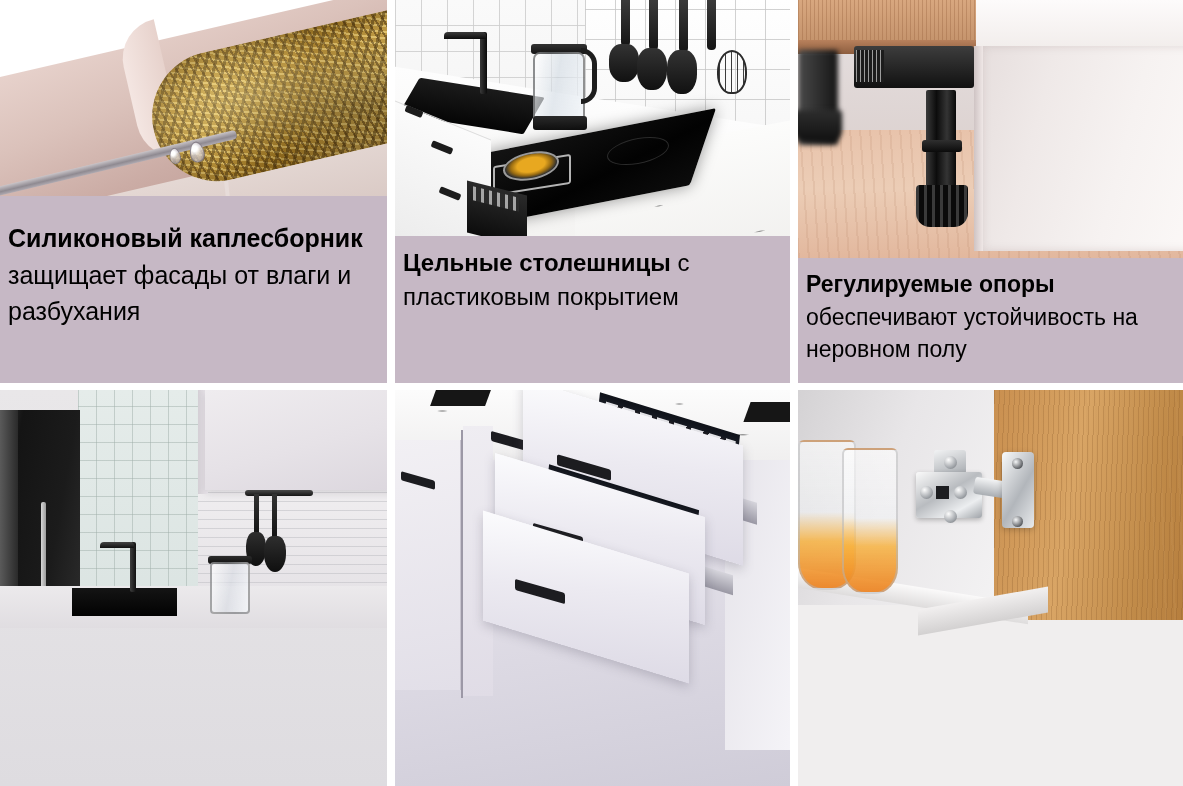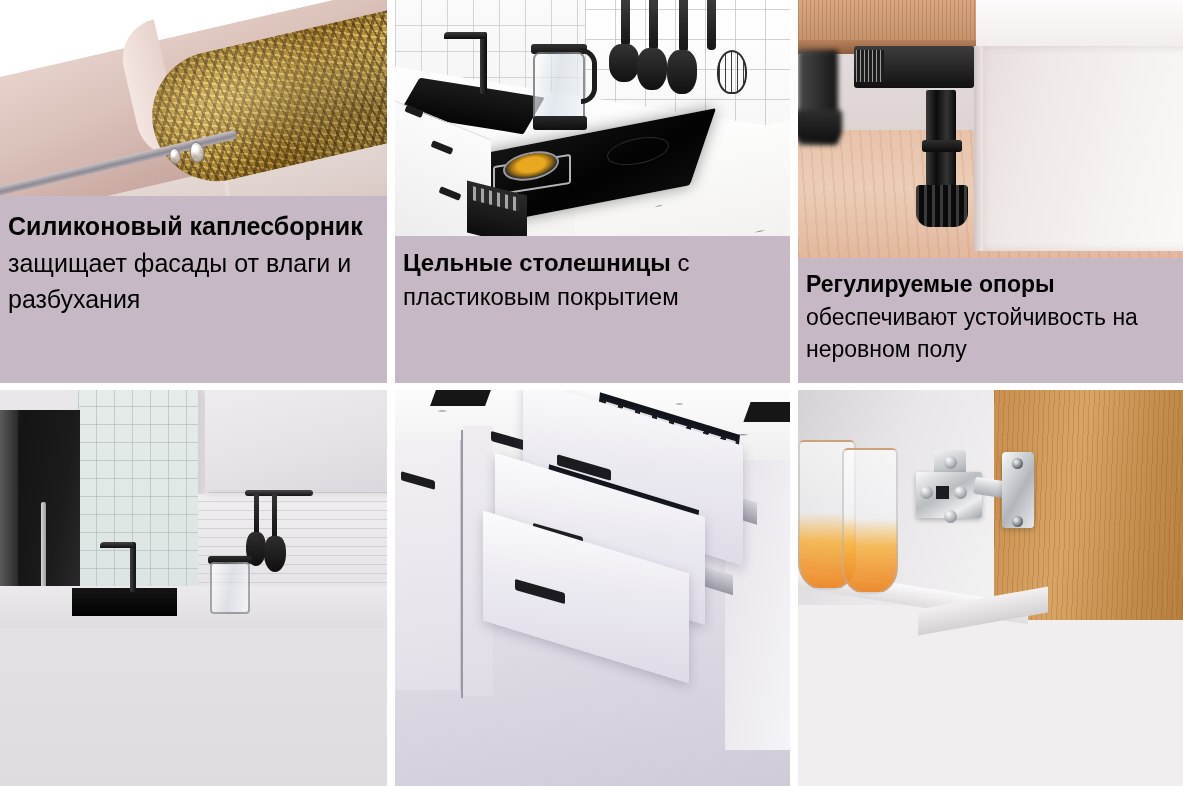--- a/index.html
+++ b/index.html
@@ -29,21 +29,21 @@
   .caption {
     position: absolute; left: 0; right: 0; bottom: 0;
     background: #c6b8c5;
     padding: 10px 10px 12px 8px;
     line-height: 1.42;
     color: #000;
     font-size: 23.5px;
     z-index: 5;
   }
   .caption b { font-weight: 700; }
-  .cap-1 { top: 196px; font-size: 25px; line-height:1.46; padding-top:12px; }
+  .cap-1 { top: 196px; font-size: 25px; line-height:1.46; padding-top:24px; }
   .cap-2 { top: 236px; font-size: 24px; }
   .cap-3 { top: 258px; font-size: 23px; }
   .caption.cap-1, .caption.cap-2, .caption.cap-3 { bottom: 0; }
 
   
   .p1 { background:#ffffff; }
   .p1 .slabtop {
     position:absolute; left:-40px; top:28px; width:520px; height:140px;
     background: linear-gradient(170deg,#e8d3cd 0%,#dbc2bb 35%,#cbaca5 70%,#bf9d96 100%);
     transform: rotate(-13deg) skewX(-8deg);

